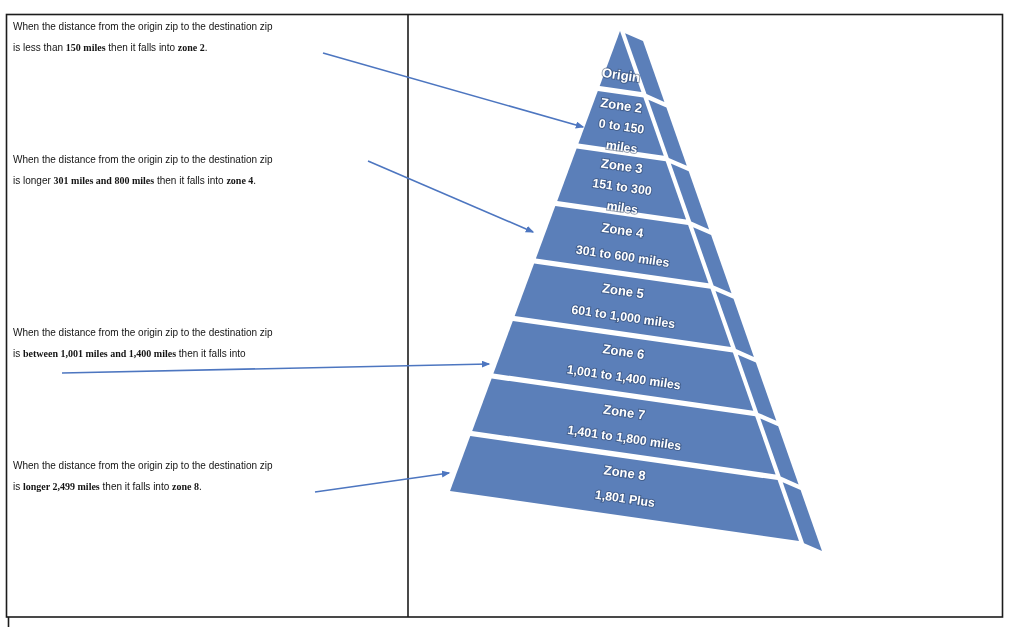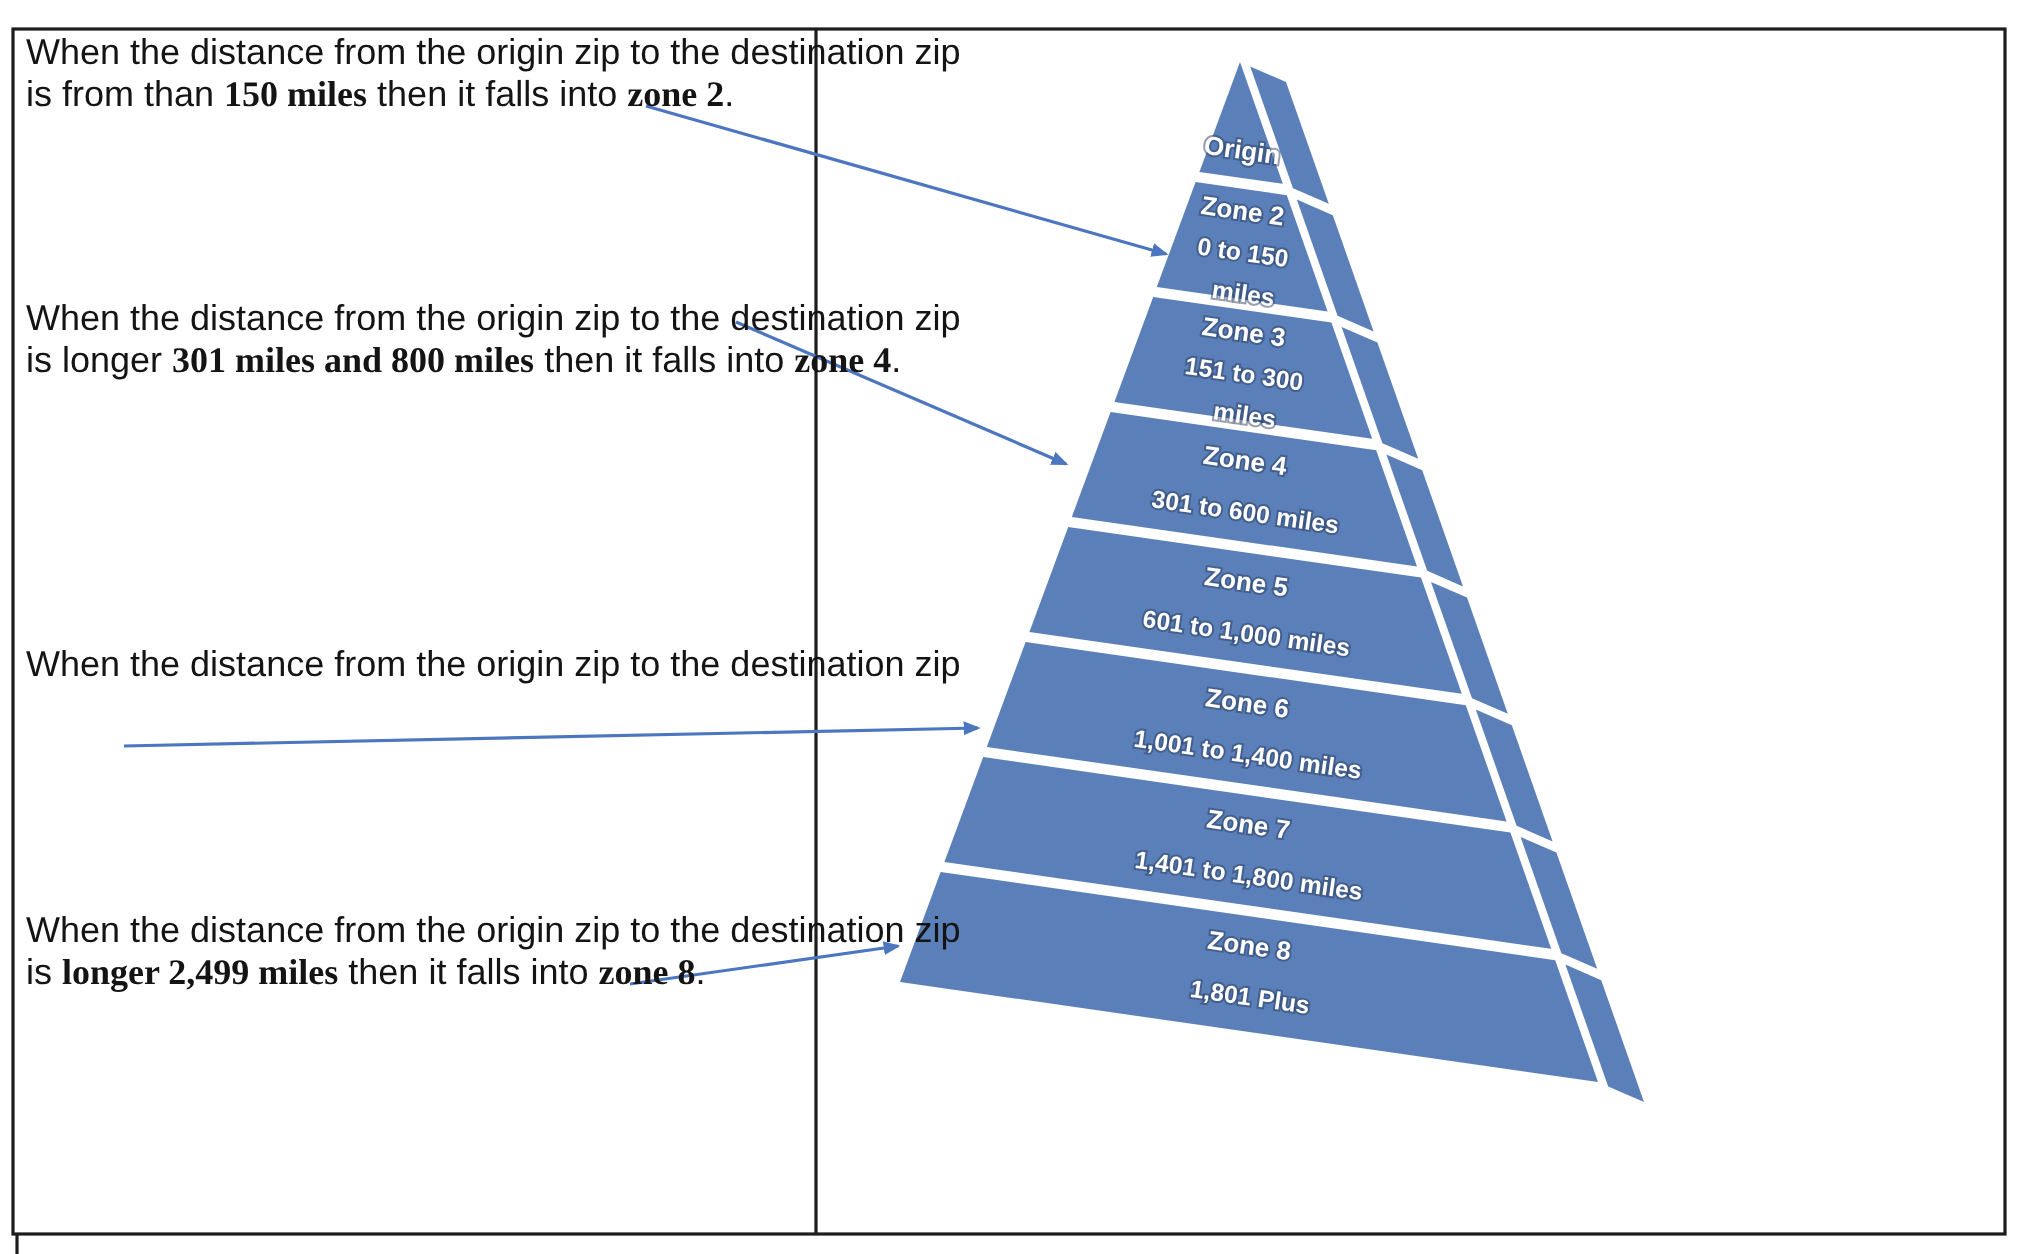--- a/index.html
+++ b/index.html
@@ -4,21 +4,21 @@
 <style>
   html,body{margin:0;padding:0;}
   body{
     width:1014px;height:627px;position:relative;overflow:hidden;
     background:#ffffff;
     font-family:"Liberation Sans", sans-serif;
   }
   #canvas{position:absolute;left:0;top:0;width:1014px;height:627px;}
   .note{
     position:absolute;left:13px;width:394px;
-    font-size:18px;line-height:21px;color:#141414;
+    font-size:10px;line-height:21px;color:#141414;
   }
   .note-line{white-space:nowrap;}
   .note .b{font-weight:bold;font-family:Liberation Serif, serif;}
   .note-1{top:16px;}
   .note-2{top:149px;}
   .note-3{top:322px;}
   .note-4{top:455px;}
   .pyr-text{
     font-family:"Liberation Sans", sans-serif;
     font-weight:bold;
@@ -84,25 +84,26 @@
       <text x="623.8" y="442.0" transform="rotate(8.15 623.8 442.0)" class="pyr-text pyr-sub">1,401 to 1,800 miles</text>
       <polygon points="470.3,436.0 777.6,480.1 799.0,541.0 450.0,491.0" fill="#5b7fb9"></polygon>
       <polygon points="782.7,482.3 800.6,490.1 822.0,551.0 804.1,543.2" fill="#5b7fb9"></polygon>
       <text x="624.1" y="477.2" transform="rotate(8.15 624.1 477.2)" class="pyr-text pyr-zone">Zone 8</text>
       <text x="624.4" y="502.7" transform="rotate(8.15 624.4 502.7)" class="pyr-text pyr-sub">1,801 Plus</text>
     </g>
 </svg>
 
 <div class="note note-1">
     <div class="note-line"><span>When the distance from the origin zip to the destination zip</span></div>
-    <div class="note-line"><span>is from than </span><span class="b">150 miles</span><span> then it falls into </span><span class="b">zone 2</span><span>.</span></div>
+    <div class="note-line"><span>is less than </span><span class="b">150 miles</span><span> then it falls into </span><span class="b">zone 2</span><span>.</span></div>
   </div>
 <div class="note note-2">
     <div class="note-line"><span>When the distance from the origin zip to the destination zip</span></div>
     <div class="note-line"><span>is longer </span><span class="b">301 miles and 800 miles</span><span> then it falls into </span><span class="b">zone 4</span><span>.</span></div>
   </div>
 <div class="note note-3">
     <div class="note-line"><span>When the distance from the origin zip to the destination zip</span></div>
+    <div class="note-line"><span>is </span><span class="b">between 1,001 miles and 1,400 miles</span><span> then it falls into</span></div>
   </div>
 <div class="note note-4">
     <div class="note-line"><span>When the distance from the origin zip to the destination zip</span></div>
     <div class="note-line"><span>is </span><span class="b">longer 2,499 miles</span><span> then it falls into </span><span class="b">zone 8</span><span>.</span></div>
   </div>
 
 </body></html>

